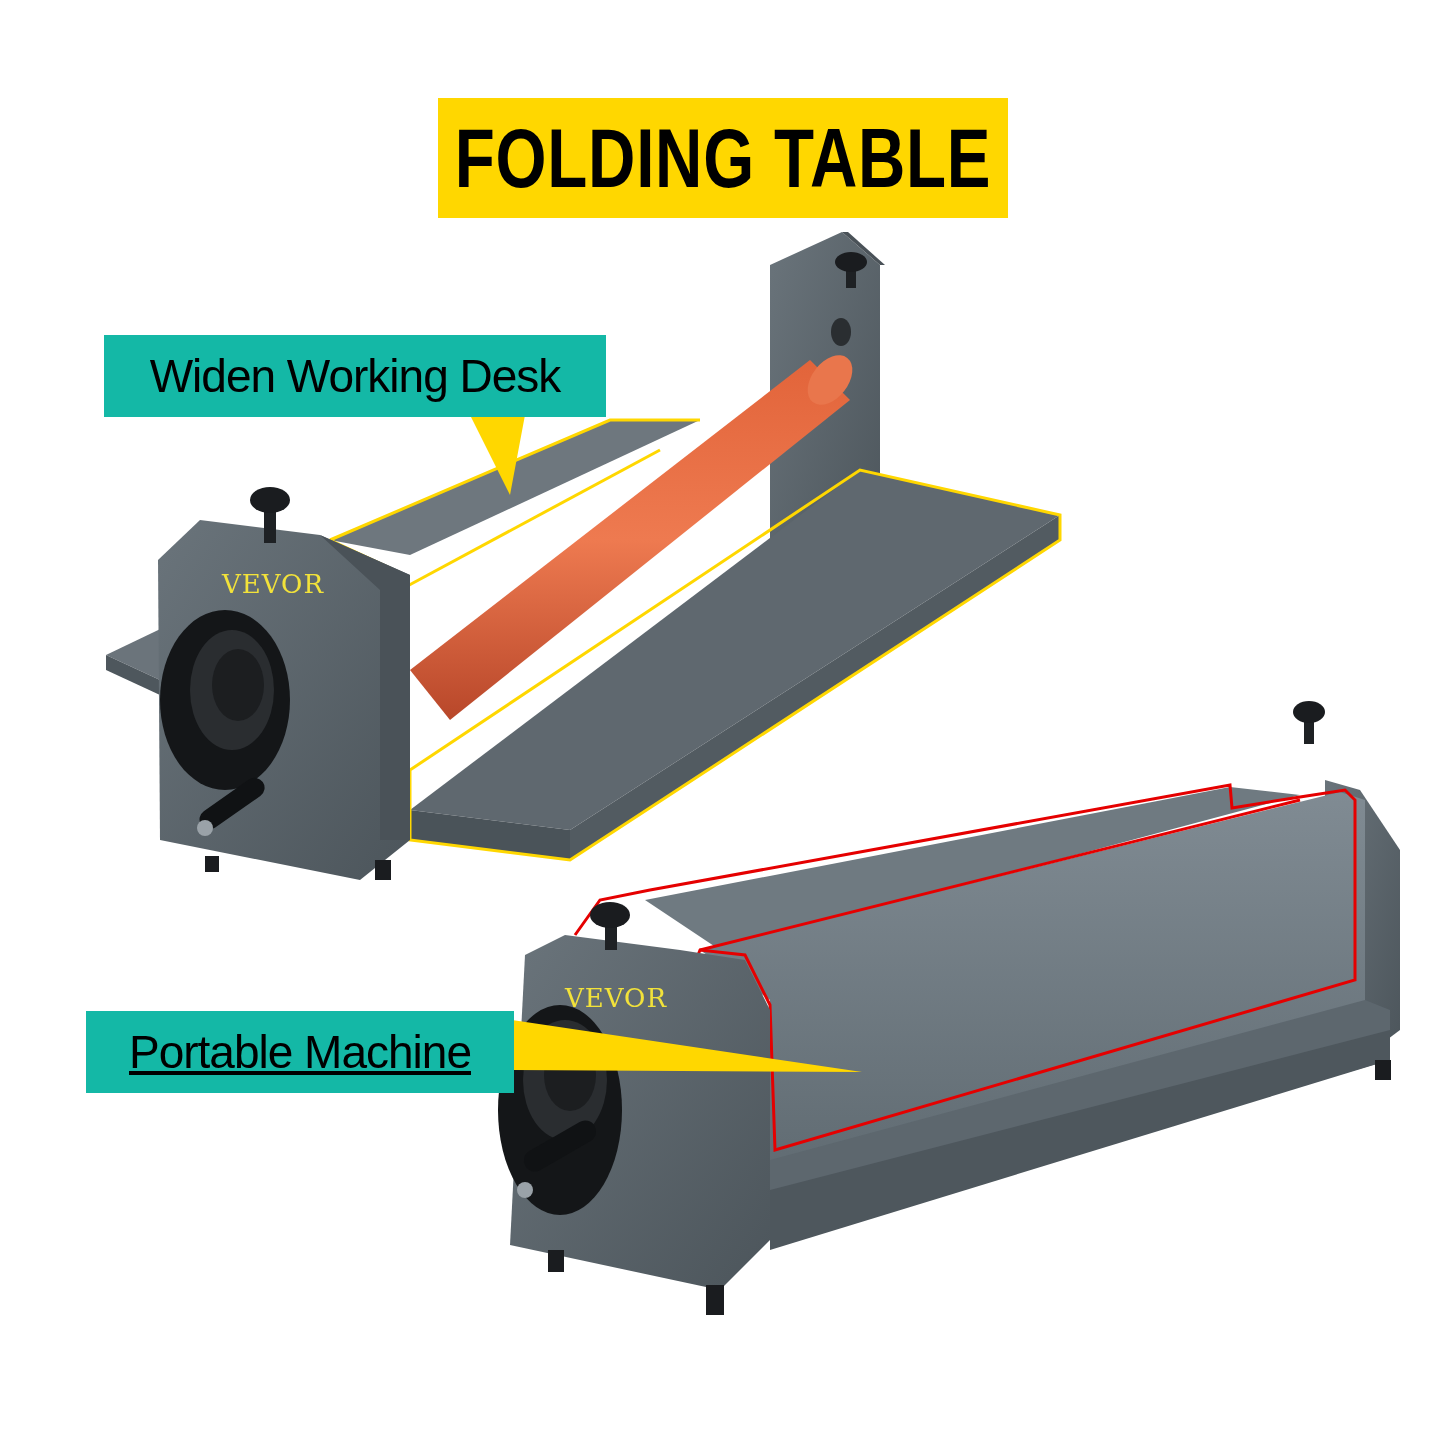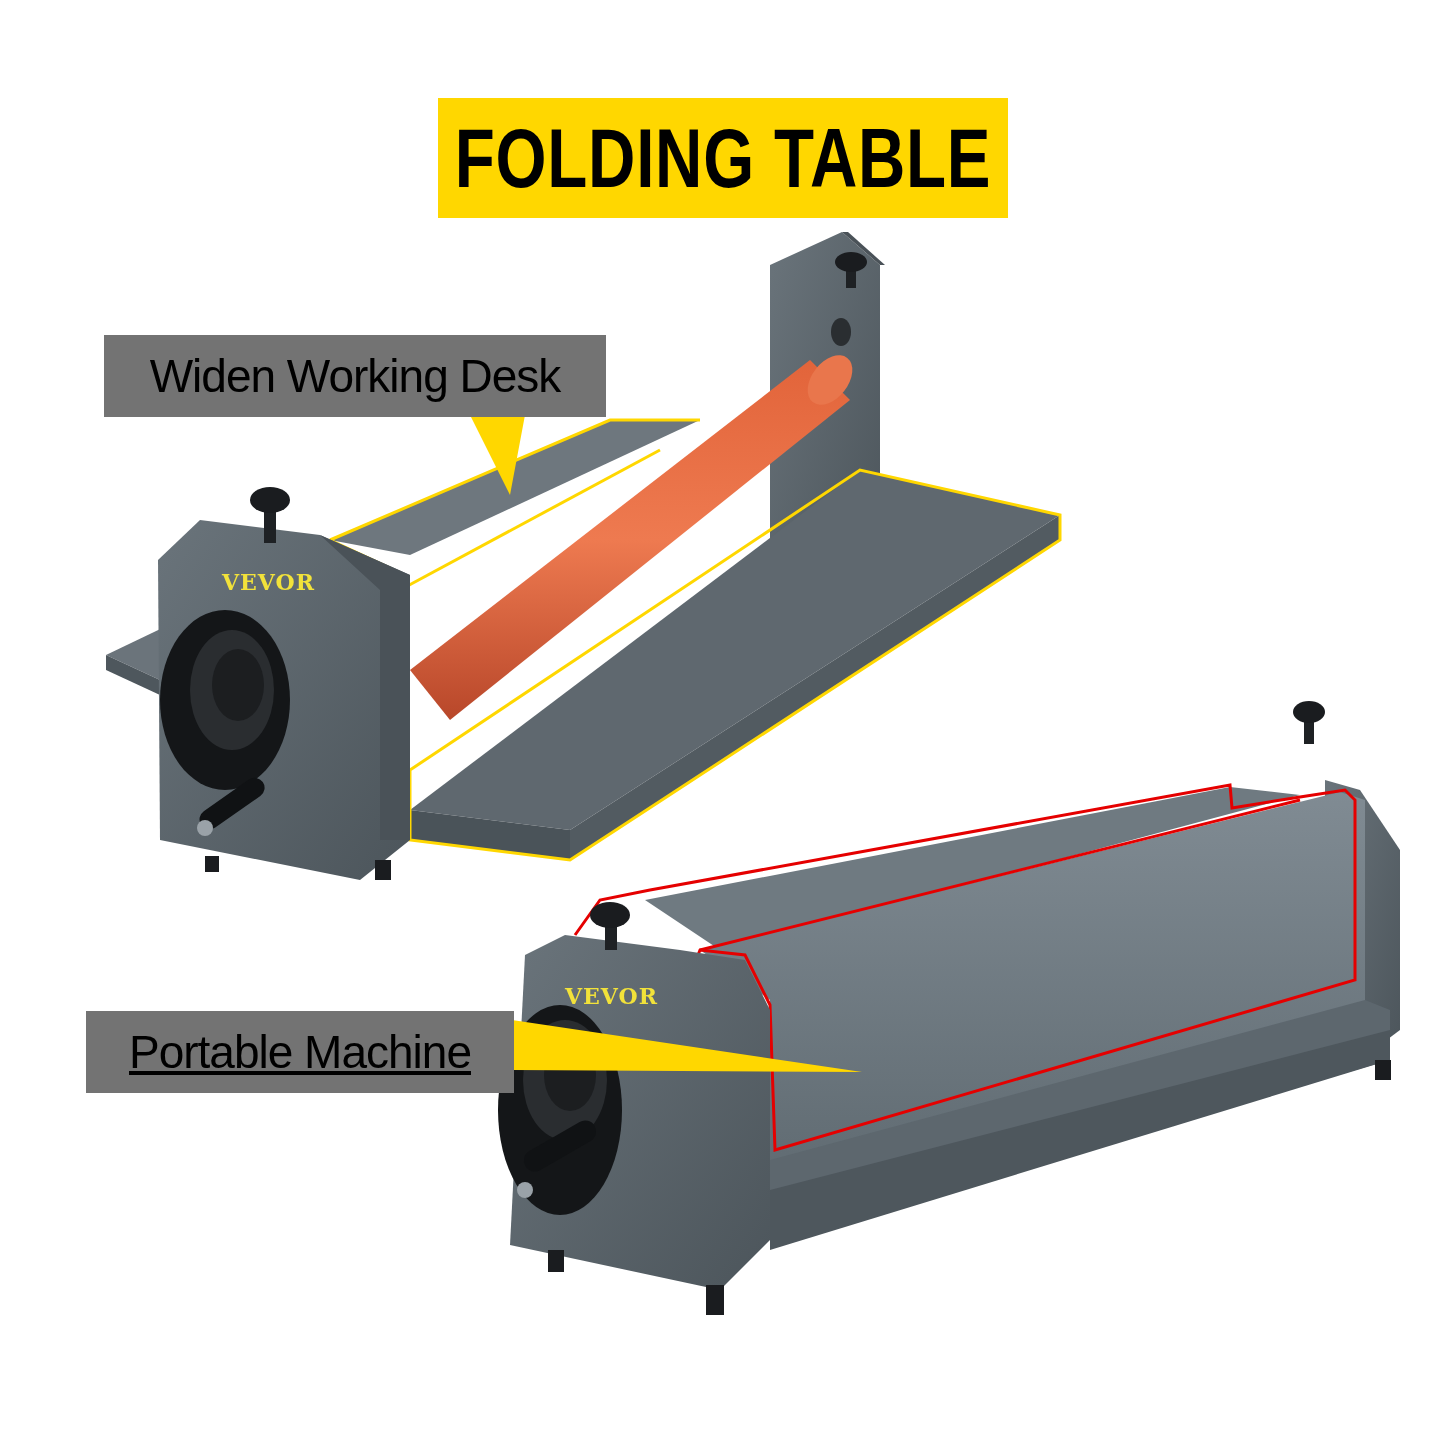--- a/index.html
+++ b/index.html
@@ -6,29 +6,29 @@
     body { width: 1445px; height: 1445px; position: relative; overflow: hidden; font-family: "Liberation Sans", sans-serif; }
     .title-banner {
       position: absolute; left: 438px; top: 54px; width: 570px; height: 120px;
       background: #FFD700; display: flex; align-items: center; justify-content: center; margin-top: 44px;
     }
     .title-text {
       font-family: "Liberation Sans", sans-serif; font-weight: 700; font-size: 84px;
       color: #000; letter-spacing: 1px; transform: scaleX(0.78); white-space: nowrap;
     }
     .callout {
-      position: absolute; background: #737373; display: flex; align-items: center; justify-content: center;
+      position: absolute; background: #14b8a6; display: flex; align-items: center; justify-content: center;
     }
     .callout-text { font-family: "Liberation Sans", sans-serif; font-size: 46px; color: #000; white-space: nowrap; letter-spacing: -1px; }
     .callout-1 { left: 104px; top: 335px; width: 502px; height: 82px; }
     .callout-2 { left: 86px; top: 1011px; width: 428px; height: 82px; text-decoration: underline; }
     svg.scene { position: absolute; left: 0; top: 0; }
     .brand-label {
-      position: absolute; font-family: "DejaVu Serif", serif; font-weight: 700; color: #F2E23A;
-      font-size: 22px; letter-spacing: 1px;
+      position: absolute; font-family: "DejaVu Serif", serif; font-weight: 400; color: #F2E23A;
+      font-size: 26px; letter-spacing: 1px;
     }
   </style>
 </head>
 <body>
 
 <svg class="scene" width="1445" height="1445" viewBox="0 0 1445 1445">
   <defs>
     <linearGradient id="roller" x1="0" y1="0" x2="0" y2="1">
       <stop offset="0" stop-color="#E2643A"></stop>
       <stop offset="0.5" stop-color="#EE7A50"></stop>

